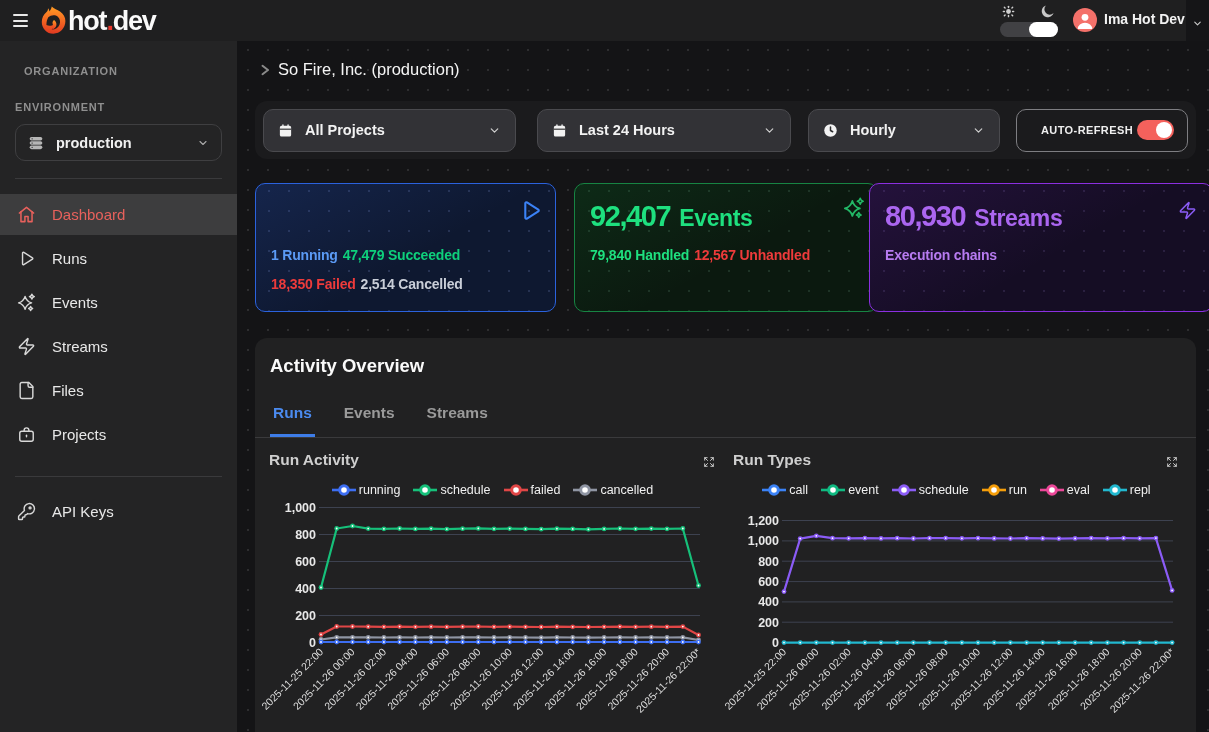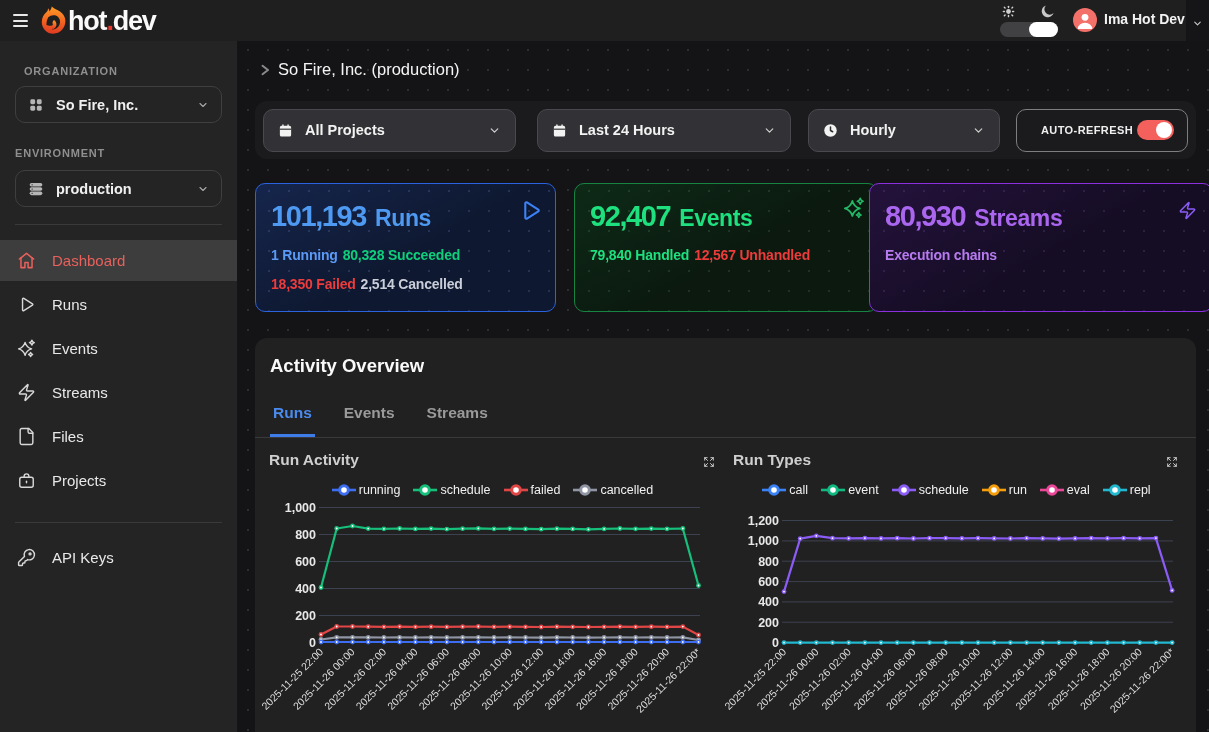--- a/index.html
+++ b/index.html
@@ -99,32 +99,20 @@
       </svg>
     </div>
   <div class="uname">Ima Hot Dev</div>
   <div class="uchev"><svg width="11" height="11" viewBox="0 0 24 24" fill="none" stroke="#cccccc" stroke-width="2.4" stroke-linecap="round" stroke-linejoin="round" style="">
         <path d="M6 9l6 6 6-6"></path>
       </svg></div>
 </div>
 
 <div class="sidebar">
   <div class="slabel" style="margin:24px 0 0 24px;">ORGANIZATION</div>
-  <div class="sel" style="margin-top:9px;">
-      <svg width="16" height="16" viewBox="0 0 24 24" fill="none" stroke="none" stroke-width="0" stroke-linecap="round" stroke-linejoin="round" style="">
-        <rect x="3.5" y="3.5" width="7.2" height="7.2" rx="2.2" fill="#b6b6b6" stroke="none"></rect>
-        <rect x="13.3" y="3.5" width="7.2" height="7.2" rx="2.2" fill="#b6b6b6" stroke="none"></rect>
-        <rect x="3.5" y="13.3" width="7.2" height="7.2" rx="2.2" fill="#b6b6b6" stroke="none"></rect>
-        <rect x="13.3" y="13.3" width="7.2" height="7.2" rx="2.2" fill="#b6b6b6" stroke="none"></rect>
-      </svg>
-      <div class="txt">So Fire, Inc.</div>
-      <svg width="12" height="12" viewBox="0 0 24 24" fill="none" stroke="#aaaaaa" stroke-width="2.2" stroke-linecap="round" stroke-linejoin="round" style="">
-        <path d="M6 9l6 6 6-6"></path>
-      </svg>
-    </div>
   <div class="slabel" style="margin:24px 0 0 15px;">ENVIRONMENT</div>
   <div class="sel" style="margin-top:11px;">
       <svg width="16" height="16" viewBox="0 0 24 24" fill="none" stroke="none" stroke-width="0" stroke-linecap="round" stroke-linejoin="round" style="">
         <rect x="2.5" y="3" width="19" height="5.4" rx="2.7" fill="#b6b6b6" stroke="none"></rect>
         <rect x="2.5" y="9.4" width="19" height="5.4" rx="2.7" fill="#b6b6b6" stroke="none"></rect>
         <rect x="2.5" y="15.8" width="19" height="5.4" rx="2.7" fill="#b6b6b6" stroke="none"></rect>
         <circle cx="6.2" cy="5.7" r="1" fill="#2a2a2a" stroke="none"></circle>
         <circle cx="6.2" cy="12.1" r="1" fill="#2a2a2a" stroke="none"></circle>
         <circle cx="6.2" cy="18.5" r="1" fill="#2a2a2a" stroke="none"></circle>
       </svg>
@@ -238,22 +226,21 @@
       </div>
     <div class="fbtn" style="width:172px; margin-left:16px; background:transparent; border-color:#7e7e82; justify-content:space-between; padding:0 13px 0 24px;">
       <span style="font-size:11px; font-weight:bold; color:#efefef; letter-spacing:0.4px; white-space:nowrap;">AUTO‑REFRESH</span>
       <div style="width:37px; height:20px; background:#f4615c; border-radius:10px; position:relative;">
           <div style="position:absolute; right:2px; top:2px; width:16px; height:16px; background:#fff; border-radius:50%;"></div>
         </div>
     </div>
   </div>
 
   <div class="card" style="left:18px; border:1.5px solid #2b62dd; background-color:#0e1830; background-image:linear-gradient(150deg, rgba(59,105,220,0.16), rgba(0,0,0,0) 55%), radial-gradient(circle, #263252 1.1px, transparent 1.3px); background-size:100% 100%, 20px 20px; background-position:0 0, 3px -3px;">
-    <div class="numrow"><span class="num" style="color:#4e9af2;">101,193</span><span class="unit" style="color:#4e9af2;">Runs</span></div>
-    <div class="row" style="top:64px;"><span style="color:#5b9af5;">1 Running</span><span style="margin-left:5px; color:#0ed07c;">80,328 Succeeded</span></div>
+    <div class="row" style="top:64px;"><span style="color:#5b9af5;">1 Running</span><span style="margin-left:5px; color:#0ed07c;">47,479 Succeeded</span></div>
     <div class="row" style="top:92.5px;"><span style="color:#ee3b3b;">18,350 Failed</span><span style="margin-left:5px; color:#c9ced8;">2,514 Cancelled</span></div>
     <div style="position:absolute; right:12px; top:14px;"><svg width="25" height="25" viewBox="0 0 24 24" fill="none" stroke="#3b82f6" stroke-width="2" stroke-linecap="round" stroke-linejoin="round" style="">
           <path d="M7 5.1v13.8c0 .8.9 1.3 1.6.9l10.9-6.9c.6-.4.6-1.4 0-1.8L8.6 4.2c-.7-.4-1.6.1-1.6.9z"></path>
         </svg></div>
   </div>
   <div class="card" style="left:337px; width:304px; border:1.5px solid #178443; background-color:#0b190f; background-image:linear-gradient(150deg, rgba(34,197,94,0.10), rgba(0,0,0,0) 55%), radial-gradient(circle, #1e3326 1.1px, transparent 1.3px); background-size:100% 100%, 20px 20px; background-position:0 0, 4px -3px;">
     <div class="numrow"><span class="num" style="color:#1ee07f;">92,407</span><span class="unit" style="color:#1ee07f;">Events</span></div>
     <div class="row" style="top:64px;"><span style="color:#1ee07f;">79,840 Handled</span><span style="margin-left:5px; color:#ee3b3b;">12,567 Unhandled</span></div>
     <div style="position:absolute; right:12.5px; top:13px;"><svg width="22" height="22" viewBox="0 0 24 24" fill="none" stroke="#22b866" stroke-width="1.9" stroke-linecap="round" stroke-linejoin="round" style="">
           <path d="M10.2 4.300000000000001 Q12.004 10.696 18.4 12.5 Q12.004 14.304 10.2 20.7 Q8.395999999999999 14.304 2.0 12.5 Q8.395999999999999 10.696 10.2 4.300000000000001 Z"></path>

